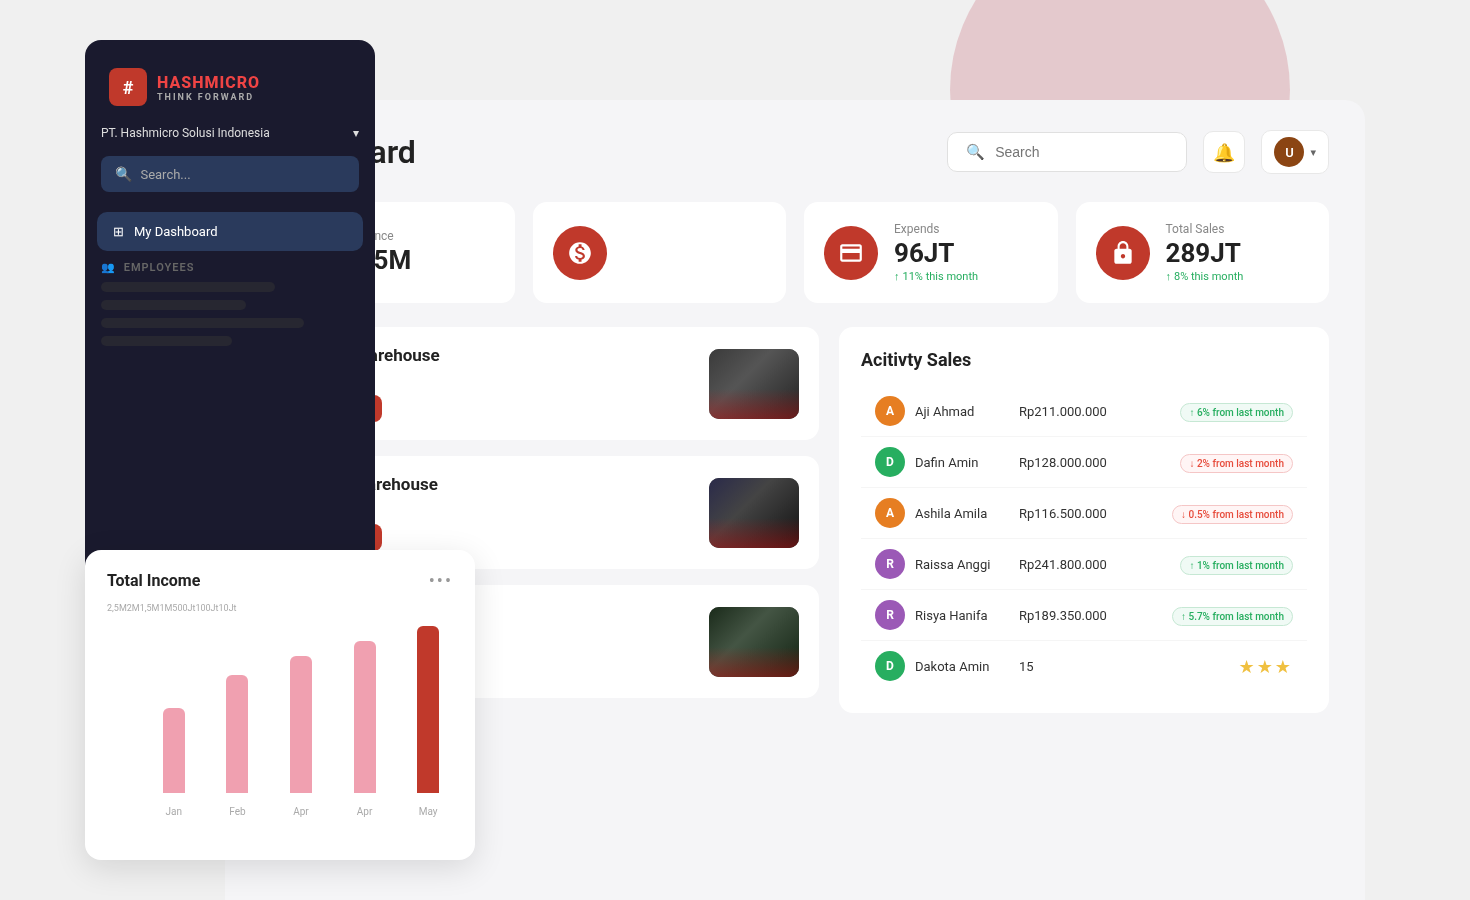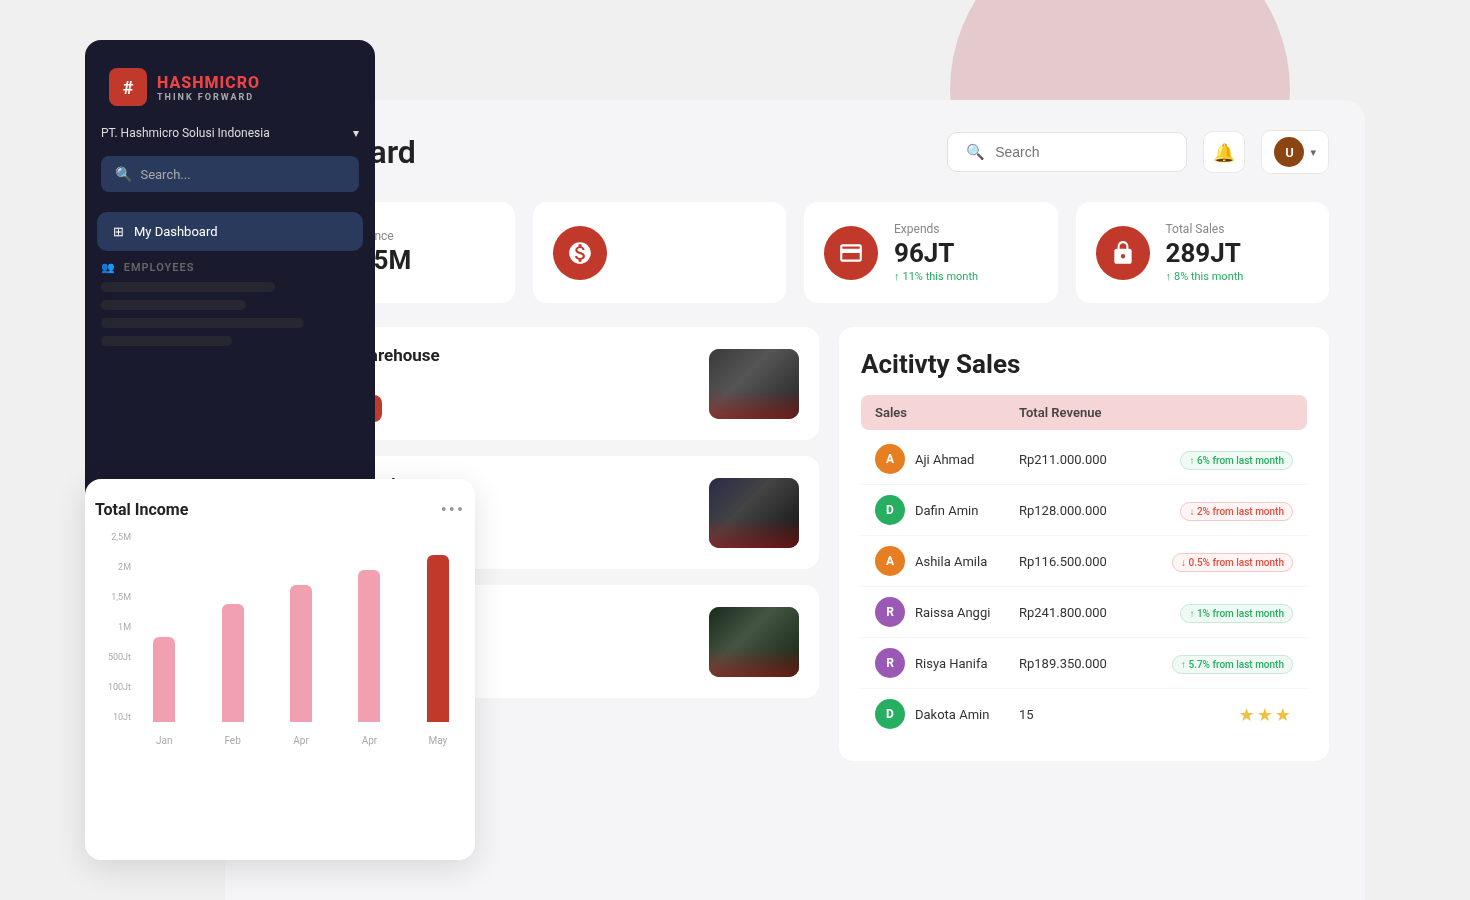--- a/index.html
+++ b/index.html
@@ -385,21 +385,21 @@
     
     .activity-col {
       width: 490px;
       background: white;
       border-radius: 14px;
       padding: 22px 22px;
       flex-shrink: 0;
     }
 
     .activity-title {
-      font-size: 26px;
+      font-size: 18px;
       font-weight: 700;
       color: #222;
       margin-bottom: 16px;
     }
 
     .activity-table-header {
       display: flex;
       background: #f5d5d5;
       border-radius: 8px;
       padding: 10px 14px;
@@ -480,24 +480,24 @@
       font-size: 18px;
       letter-spacing: 2px;
     }
 
     
     .income-card {
       position: absolute;
       left: 0;
       bottom: 0;
       width: 390px;
-      height: 381px;
+      height: 310px;
       background: white;
       border-radius: 16px;
-      padding: 20px 10px;
+      padding: 20px 22px;
       box-shadow: 0 8px 32px rgba(0,0,0,0.12);
       z-index: 10;
     }
 
     .income-header {
       display: flex;
       justify-content: space-between;
       align-items: center;
       margin-bottom: 12px;
     }
@@ -520,21 +520,21 @@
       height: 220px;
     }
 
     .chart-labels-y {
       position: absolute;
       left: 0;
       top: 0;
       bottom: 30px;
       width: 36px;
       display: flex;
-      flex-direction: column;
+      flex-direction: row;
       justify-content: space-between;
     }
 
     .y-label {
       font-size: 9px;
       color: #aaa;
       text-align: right;
     }
 
     .chart-bars {
@@ -741,25 +741,20 @@
           <div class="warehouse-thumb">
             <div class="warehouse-img" style="background: linear-gradient(135deg, #1a2a1a 0%, #445544 40%, #112211 100%);"></div>
           </div>
         </div>
 
       </div>
 
       <div class="activity-col">
         <h2 class="activity-title">Acitivty Sales</h2>
 
-        <div class="activity-table-header">
-          <div class="col-sales">Sales</div>
-          <div class="col-revenue">Total Revenue</div>
-          <div class="col-change"></div>
-        </div>
 
         <div id="activity-rows-container">
             <div class="activity-row">
       <div class="sales-person">
         <div class="person-avatar" style="background:#e67e22">A</div>
         <span>Aji Ahmad</span>
       </div>
       <div class="revenue-col">Rp211.000.000</div>
       <div class="change-badge"><span class="change-pill up">↑ 6% from last month</span></div>
     </div>

